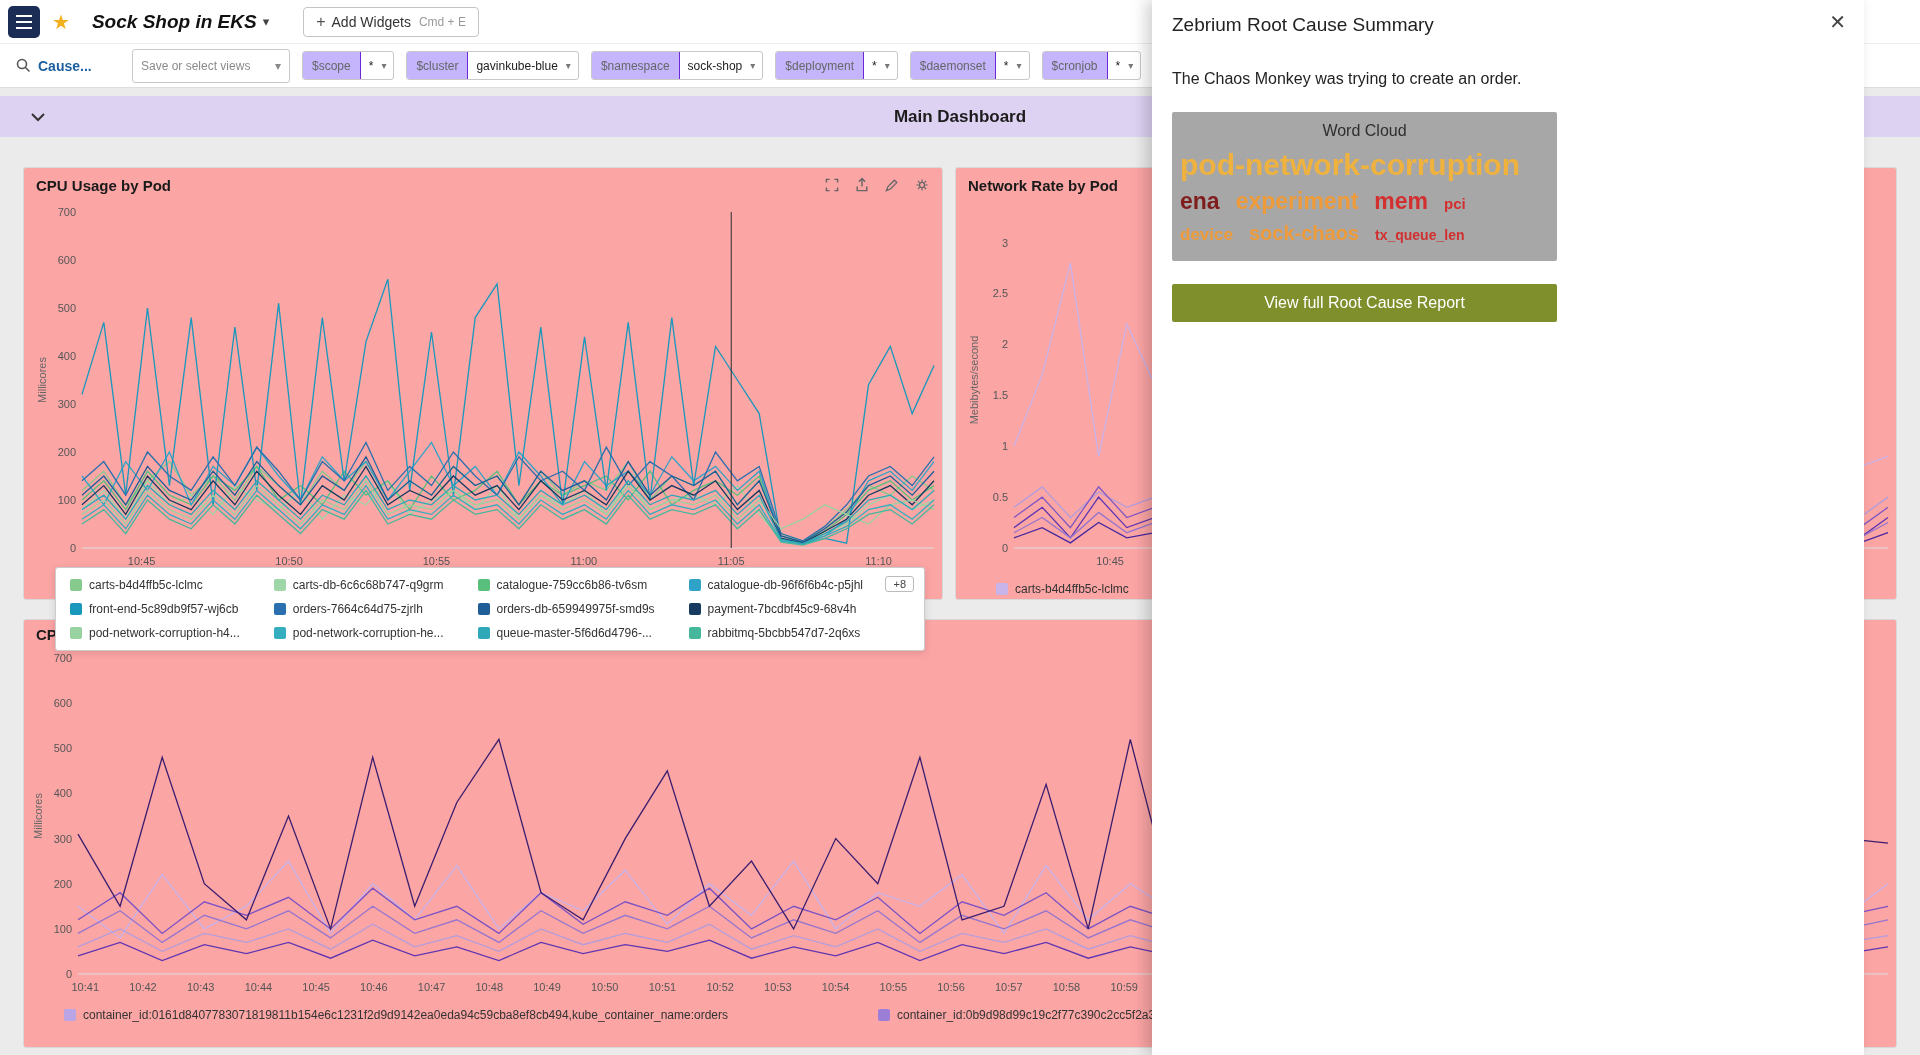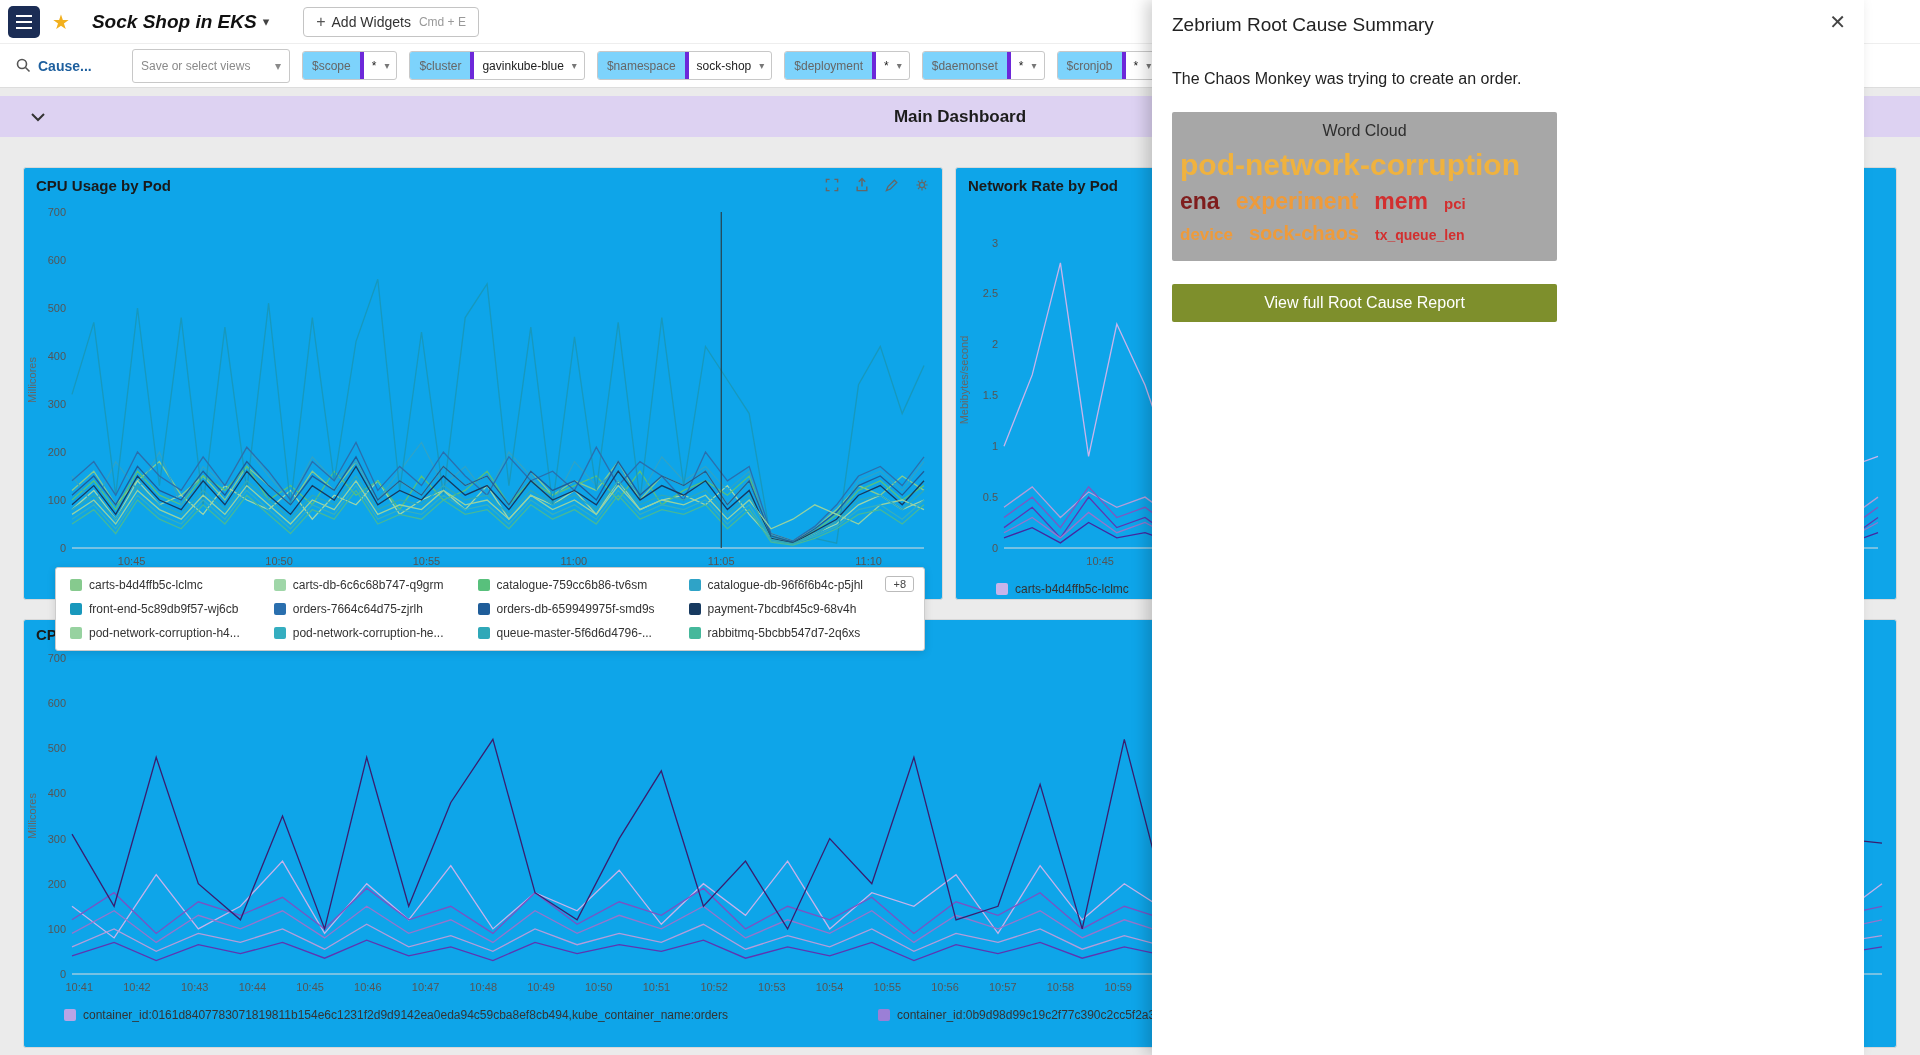--- a/index.html
+++ b/index.html
@@ -24,34 +24,34 @@
   .filter-bar { position:absolute; left:0; top:44px; width:1920px; height:44px; background:#fff;
     border-bottom:1px solid #ddd; display:flex; align-items:center; padding-left:16px; gap:12px; z-index:5; }
   .search-box { display:flex; align-items:center; gap:7px; cursor:pointer; width:104px; }
   .search-box span { color:#1d5f9e; font-size:14px; font-weight:bold; }
   .views-select { width:158px; height:29px; border:1px solid #c8c8c8; border-radius:3px; display:flex;
     align-items:center; justify-content:space-between; padding:16px 8px; cursor:pointer; }
   .views-select span { color:#8a8a8a; font-size:12px; }
   .chev { color:#777; font-size:10px; }
   .chip { display:inline-flex; align-items:stretch; height:29px; border:1px solid #c8c8c8; border-radius:3px;
     overflow:hidden; cursor:pointer; background:#fff; }
-  .chip-name { background:#7dd3fc; color:#666; font-size:12px; display:flex; align-items:center;
-    padding:0 9px; border-right:4px solid #6d28d9; }
+  .chip-name { background:#c4b5fd; color:#666; font-size:12px; display:flex; align-items:center;
+    padding:0 9px; border-right:1px solid #6d28d9; }
   .chip-value { color:#222; font-size:12px; display:flex; align-items:center; padding:0 8px; }
   .chip .chev { display:flex; align-items:center; padding-right:7px; }
 
   
   .banner { position:absolute; left:0; top:96px; width:1920px; height:41px; background:#ddd2f2;
     display:flex; align-items:center; z-index:4; }
   .banner-chev { margin-left:30px; cursor:pointer; display:flex; }
   .banner-title { position:absolute; left:0; width:1920px; text-align:center; font-size:17px;
     font-weight:bold; color:#1c1c1c; pointer-events:none; }
 
   
-  .widget { position:absolute; background:#0ea5e9; border:1px solid #d8d8d8; border-radius:3px; z-index:3; }
+  .widget { position:absolute; background:#fca5a5; border:1px solid #d8d8d8; border-radius:3px; z-index:3;text-align:right; }
   #w-cpu { left:23px; top:167px; width:920px; height:433px; }
   #w-net { left:955px; top:167px; width:942px; height:433px; }
   #w-bottom { left:23px; top:619px; width:1874px; height:429px; }
   .widget-header { height:34px; display:flex; align-items:center; justify-content:space-between; padding:0 12px; }
   .widget-title { font-size:15px; font-weight:bold; color:#1a1a1a; }
   .widget-icons { display:flex; gap:14px; }
   .widget-icons svg { cursor:pointer; }
   #w-bottom .widget-header { height:28px; }
 
   svg text.tick { font:11px "Liberation Sans", sans-serif; fill:#555; }

